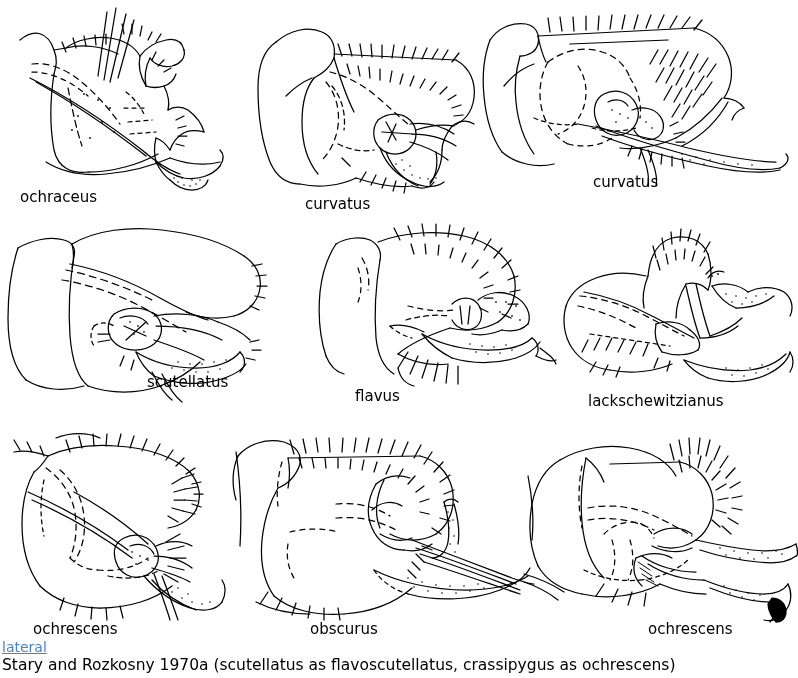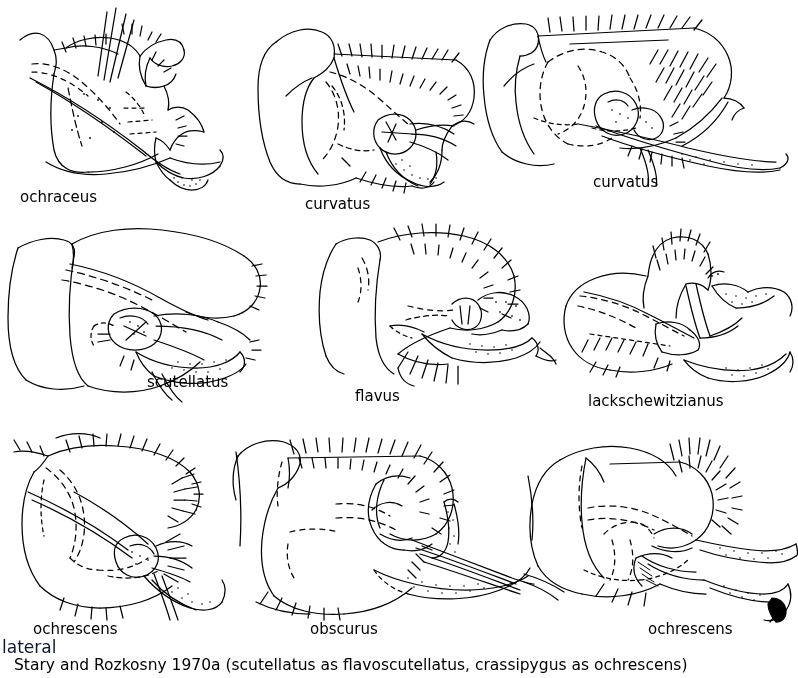--- a/index.html
+++ b/index.html
@@ -14,26 +14,26 @@
   .fig{position:absolute;}
   .fig svg{display:block;overflow:visible;}
   .label{
     position:absolute;
     font-family:"DejaVu Sans","Liberation Sans",sans-serif;
     font-size:15px;line-height:16px;color:#000;white-space:nowrap;
   }
   .caption{
     position:absolute;
     font-family:"DejaVu Sans","Liberation Sans",sans-serif;
-    font-size:15.5px;line-height:17px;color:#000;white-space:nowrap;margin-left:12px;
+    font-size:15.5px;line-height:17px;color:#000;white-space:nowrap;
   }
   .viewword{
     position:absolute;
     font-family:"DejaVu Sans","Liberation Sans",sans-serif;
-    font-size:17px;line-height:16px;color:#0f172a;white-space:nowrap;
+    font-size:14px;line-height:16px;color:#3b82f6;white-space:nowrap;text-decoration:underline;
   }
 </style>
 </head>
 <body>
 
 <div id="plate">
 
   <div class="fig" style="left:6px;top:4px;">
     <svg width="232" height="190" viewBox="0 0 232 190" fill="none" stroke="#000" stroke-width="1.25" stroke-linecap="round" stroke-linejoin="round">
 

